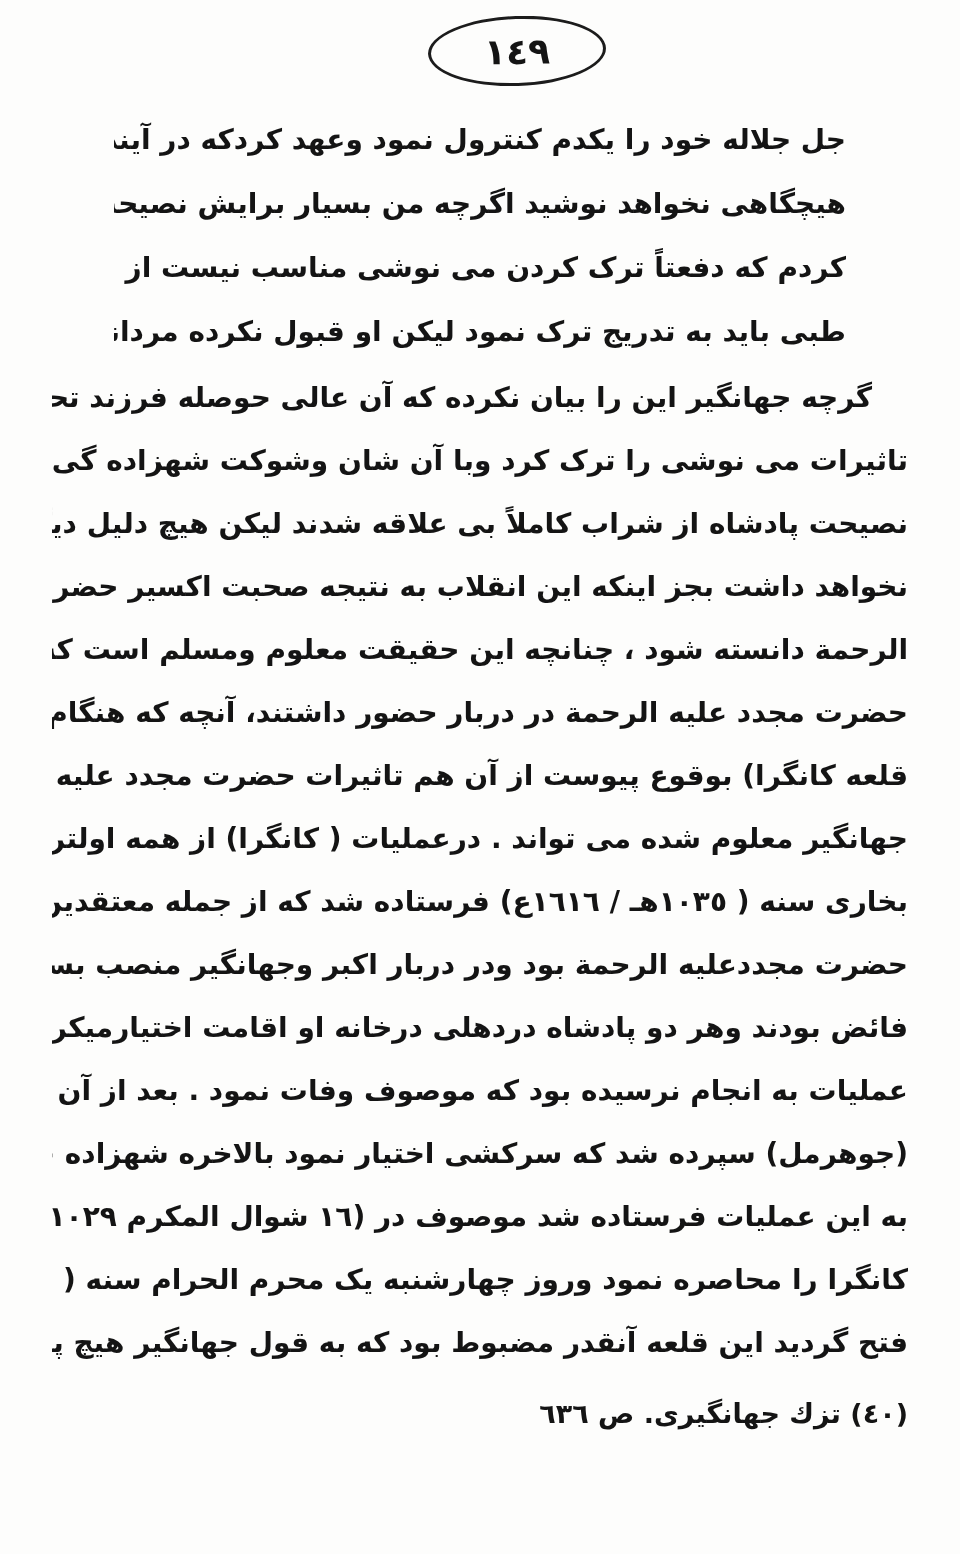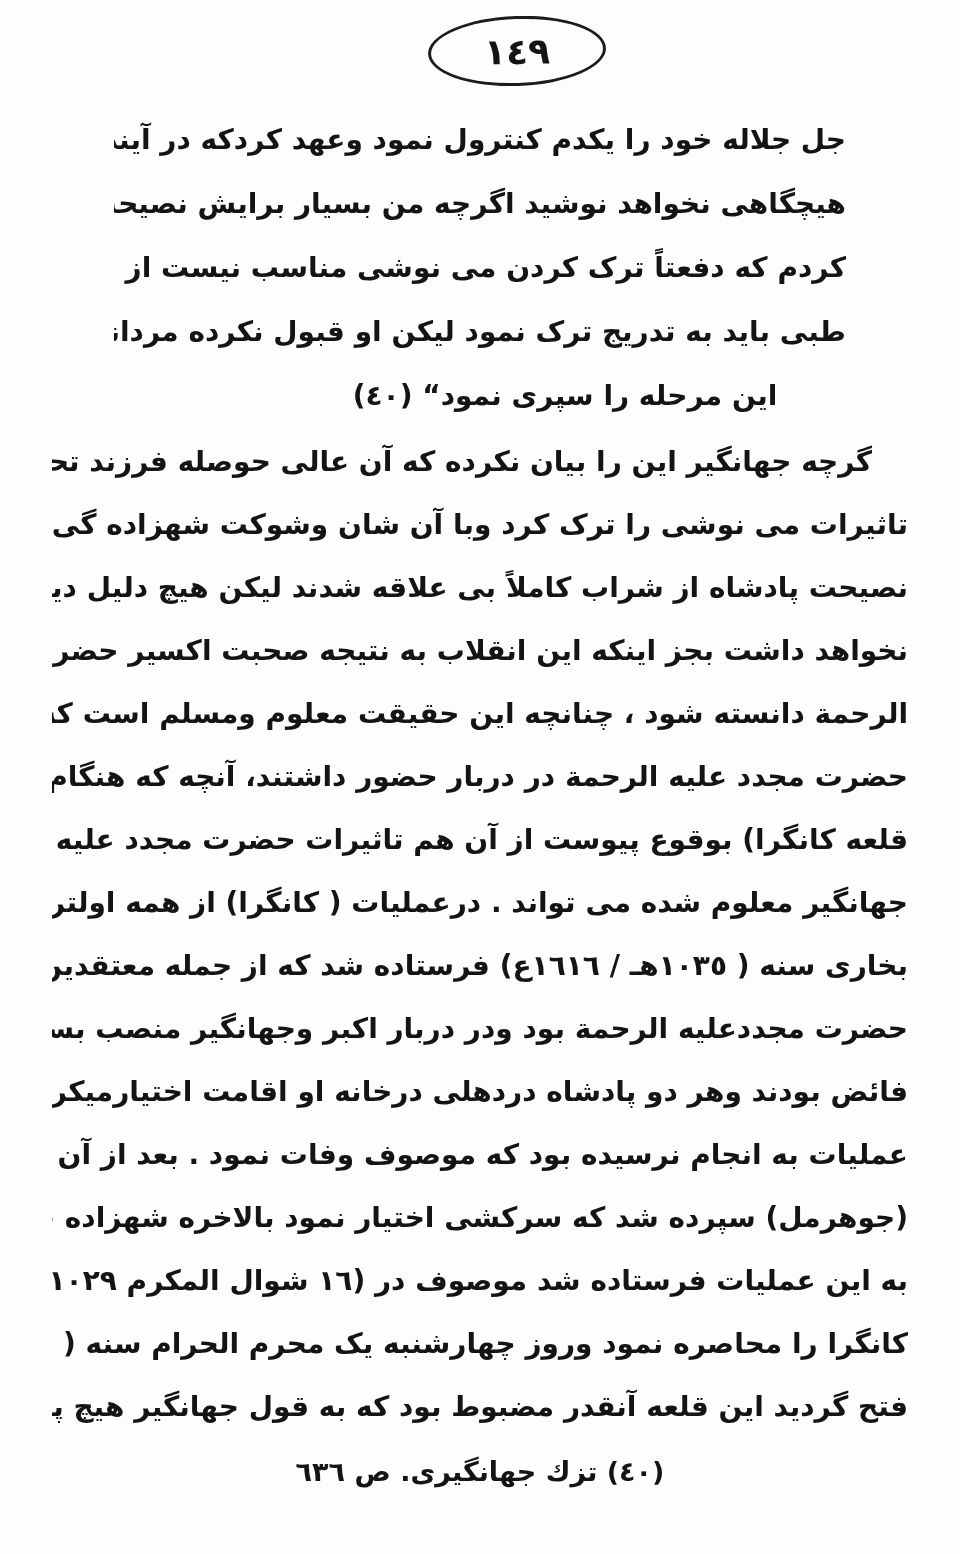--- a/index.html
+++ b/index.html
@@ -71,22 +71,22 @@
     text-align: center;
     padding-left: 170px;
   }
   .body-paragraph {
     margin-top: 2px;
   }
   .indent {
     padding-right: 36px;
   }
   .footnote {
-    margin-top: 12px;
-    text-align: center;
+    margin-top: 18px;
+    text-align: right;
     font-size: 27px;
     font-weight: bold;
     line-height: 44px;
   }
 </style>
 </head>
 <body>
 
 <div class="page">
 
@@ -94,21 +94,20 @@
     <span>١٤٩</span>
   </div>
 
   <div class="content">
 
     <div class="quote-block">
       <div class="jline">جل جلاله خود را یکدم کنترول نمود وعهد کردکه در آینده</div>
       <div class="jline">هیچگاهی نخواهد نوشید اگرچه من بسیار برایش نصیحت</div>
       <div class="jline">کردم که دفعتاً ترک کردن می نوشی مناسب نیست از نگاه</div>
       <div class="jline">طبی باید به تدریج ترک نمود لیکن او قبول نکرده مردانه وار</div>
-      <div class="cline">این مرحله را سپری نمود“ (٤٠)</div>
     </div>
 
     <div class="body-paragraph">
       <div class="jline indent">گرچه جهانگیر این را بیان نکرده که آن عالی حوصله فرزند تحت کدام</div>
       <div class="jline">تاثیرات می نوشی را ترک کرد وبا آن شان وشوکت شهزاده گی باوجود</div>
       <div class="jline">نصیحت پادشاه از شراب کاملاً بی علاقه شدند لیکن هیچ دلیل دیگری وجود</div>
       <div class="jline">نخواهد داشت بجز اینکه این انقلاب به نتیجه صحبت اکسیر حضرت مجددعلیه</div>
       <div class="jline">الرحمة دانسته شود ، چنانچه این حقیقت معلوم ومسلم است که درآن زمان</div>
       <div class="jline">حضرت مجدد علیه الرحمة در دربار حضور داشتند، آنچه که هنگام فتح کانگرا (</div>
       <div class="jline">قلعه کانگرا) بوقوع پیوست از آن هم تاثیرات حضرت مجدد علیه الرحمة بر</div>

